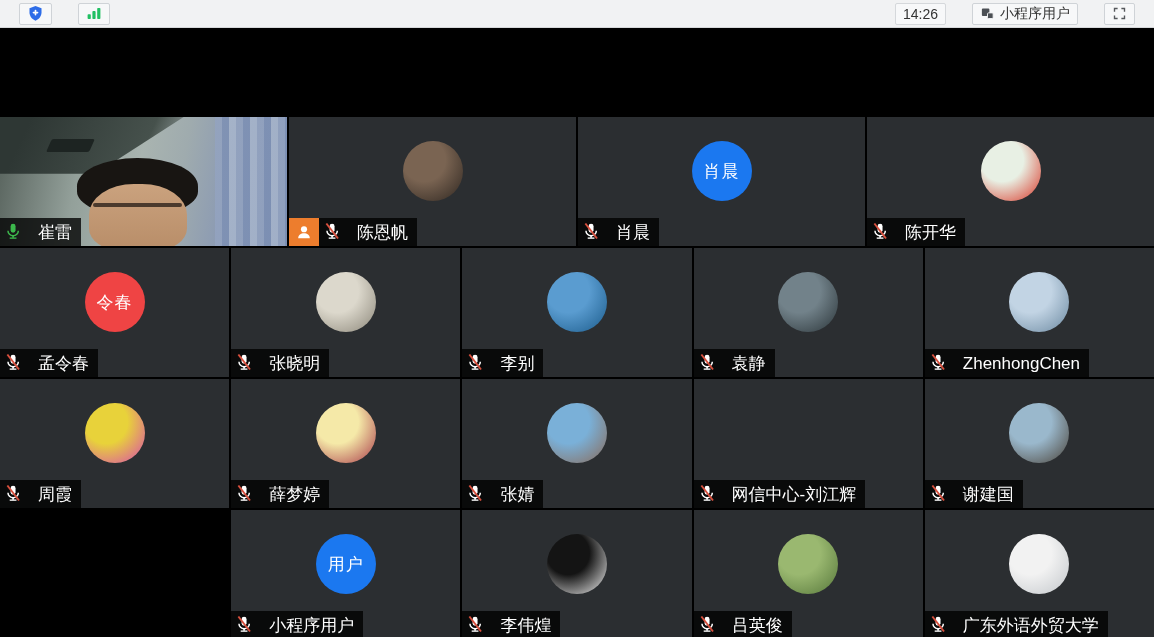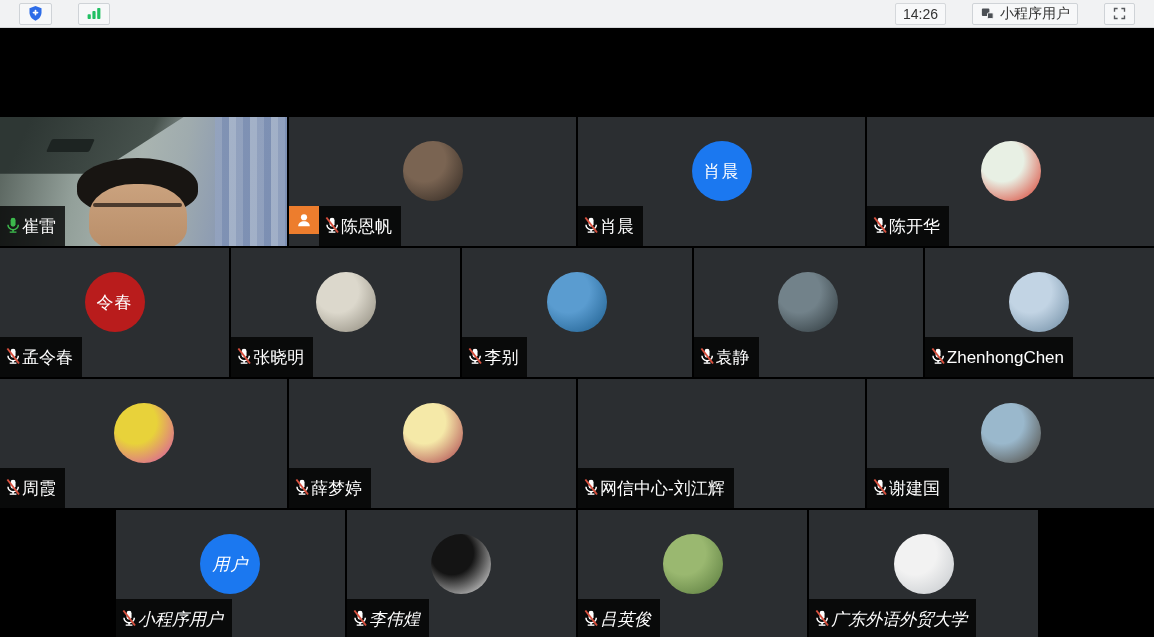--- a/index.html
+++ b/index.html
@@ -13,35 +13,35 @@
   .tb-btn,.tb-box{display:inline-flex;align-items:center;justify-content:flex-start;height:22px;
     border:1px solid #cfd3d7;border-radius:2px;background:#f7f8f9;color:#333;font-size:14px;
     padding:0 7px;margin:0 13px;box-sizing:border-box;cursor:default;gap:5px;}
   .tb-box{border-color:#d5d8db;}
   .tb-btn svg,.tb-box svg{display:block;}
 
   
   .grid{position:absolute;top:70px;left:0;width:1154px;display:flex;flex-direction:column;gap:2px;background:#000;}
   .grid-row{display:flex;gap:2px;height:129px;}
   .grid-row .tile{flex:1 1 auto;margin-top:47px;}
-  .grid-row.centered{justify-content:center;font-style:italic;}
+  .grid-row.centered{justify-content:flex-end;}
   .grid-row.centered .tile{flex:0 0 229.2px;}
 
   .tile{position:relative;height:129px;background:#2b2e31;overflow:hidden;}
   .tile.active{box-shadow:inset 0 0 0 2px #2aa05c;}
 
   .avatar{position:absolute;left:50%;top:24px;width:60px;height:60px;margin-left:-30px;border-radius:50%;
     display:flex;align-items:center;justify-content:center;}
   .avatar.initials{color:#fff;font-size:17px;letter-spacing:1px;line-height:1;}
 
   
   .label-row{position:absolute;left:0;bottom:0;display:flex;align-items:stretch;}
   .host-badge{width:30px;height:28px;background:#ed7d2d;display:flex;align-items:center;justify-content:center;}
-  .label{display:flex;align-items:center;gap:0;background:rgba(0,0,0,0.78);color:#fff;
-    font-size:17px;line-height:1;height:40px;padding:0 9px 0 4px;white-space:nowrap;}
+  .label{display:flex;align-items:center;gap:16px;background:rgba(0,0,0,0.78);color:#fff;
+    font-size:17px;line-height:1;height:28px;padding:0 9px 0 4px;white-space:nowrap;}
 
   
   .video-scene{position:absolute;inset:0;
     background:linear-gradient(100deg,#55605a 0%,#93a09a 28%,#a9b4b0 48%,#9fabae 62%,#8b9ab3 78%,#7487ab 100%);}
   .vs-ceiling{position:absolute;left:0;top:0;width:64%;height:44%;
     background:linear-gradient(115deg,#2e3734 15%,#46514c 75%,rgba(70,81,76,0));
     clip-path:polygon(0 0,100% 0,52% 100%,0 100%);}
   .vs-light{position:absolute;left:17%;top:17%;width:15%;height:10%;background:#1d2422;transform:skewX(-24deg);border-radius:2px;}
   .vs-curtain{position:absolute;right:0;top:0;width:25%;height:100%;opacity:.85;
     background:repeating-linear-gradient(90deg,#93a3c0 0 7px,#7d90b4 7px 14px,#a8b6cc 14px 21px);}
@@ -172,21 +172,21 @@
                   <rect x="7.6" y="20.6" width="9" height="1.8" fill="#ffffff"></rect>
                   <line x1="4.5" y1="2" x2="20" y2="22" stroke="#d8503e" stroke-width="2.6"></line>
                 </svg></span>
               <span>陈开华</span>
             </div>
           </div>
         </div>
       </div>
       <div class="grid-row">
         <div class="tile">
-          <div class="avatar initials" style="background: #b91c1c;">令春</div>
+          <div class="avatar initials" style="background: #ef4444;">令春</div>
           <div class="label-row">
             <div class="label">
               <span><svg viewBox="0 0 24 24" width="18" height="18">
                   <rect x="8.8" y="2.2" width="6.6" height="12" rx="3.3" fill="#ffffff"></rect>
                   <path d="M5.3 11.5a6.9 6.9 0 0 0 13.8 0" fill="none" stroke="#ffffff" stroke-width="2"></path>
                   <rect x="11" y="18" width="2.2" height="3" fill="#ffffff"></rect>
                   <rect x="7.6" y="20.6" width="9" height="1.8" fill="#ffffff"></rect>
                   <line x1="4.5" y1="2" x2="20" y2="22" stroke="#d8503e" stroke-width="2.6"></line>
                 </svg></span>
               <span>孟令春</span>
@@ -279,20 +279,35 @@
                   <path d="M5.3 11.5a6.9 6.9 0 0 0 13.8 0" fill="none" stroke="#ffffff" stroke-width="2"></path>
                   <rect x="11" y="18" width="2.2" height="3" fill="#ffffff"></rect>
                   <rect x="7.6" y="20.6" width="9" height="1.8" fill="#ffffff"></rect>
                   <line x1="4.5" y1="2" x2="20" y2="22" stroke="#d8503e" stroke-width="2.6"></line>
                 </svg></span>
               <span>薛梦婷</span>
             </div>
           </div>
         </div>
         <div class="tile">
+          <div class="avatar" style="background: radial-gradient(circle at 35% 32%, rgb(122, 176, 216) 0%, rgb(122, 176, 216) 38%, rgb(138, 106, 88) 100%);"></div>
+          <div class="label-row">
+            <div class="label">
+              <span><svg viewBox="0 0 24 24" width="18" height="18">
+                  <rect x="8.8" y="2.2" width="6.6" height="12" rx="3.3" fill="#ffffff"></rect>
+                  <path d="M5.3 11.5a6.9 6.9 0 0 0 13.8 0" fill="none" stroke="#ffffff" stroke-width="2"></path>
+                  <rect x="11" y="18" width="2.2" height="3" fill="#ffffff"></rect>
+                  <rect x="7.6" y="20.6" width="9" height="1.8" fill="#ffffff"></rect>
+                  <line x1="4.5" y1="2" x2="20" y2="22" stroke="#d8503e" stroke-width="2.6"></line>
+                </svg></span>
+              <span>张婧</span>
+            </div>
+          </div>
+        </div>
+        <div class="tile">
           <div class="label-row">
             <div class="label">
               <span><svg viewBox="0 0 24 24" width="18" height="18">
                   <rect x="8.8" y="2.2" width="6.6" height="12" rx="3.3" fill="#ffffff"></rect>
                   <path d="M5.3 11.5a6.9 6.9 0 0 0 13.8 0" fill="none" stroke="#ffffff" stroke-width="2"></path>
                   <rect x="11" y="18" width="2.2" height="3" fill="#ffffff"></rect>
                   <rect x="7.6" y="20.6" width="9" height="1.8" fill="#ffffff"></rect>
                   <line x1="4.5" y1="2" x2="20" y2="22" stroke="#d8503e" stroke-width="2.6"></line>
                 </svg></span>
               <span>网信中心-刘江辉</span>

